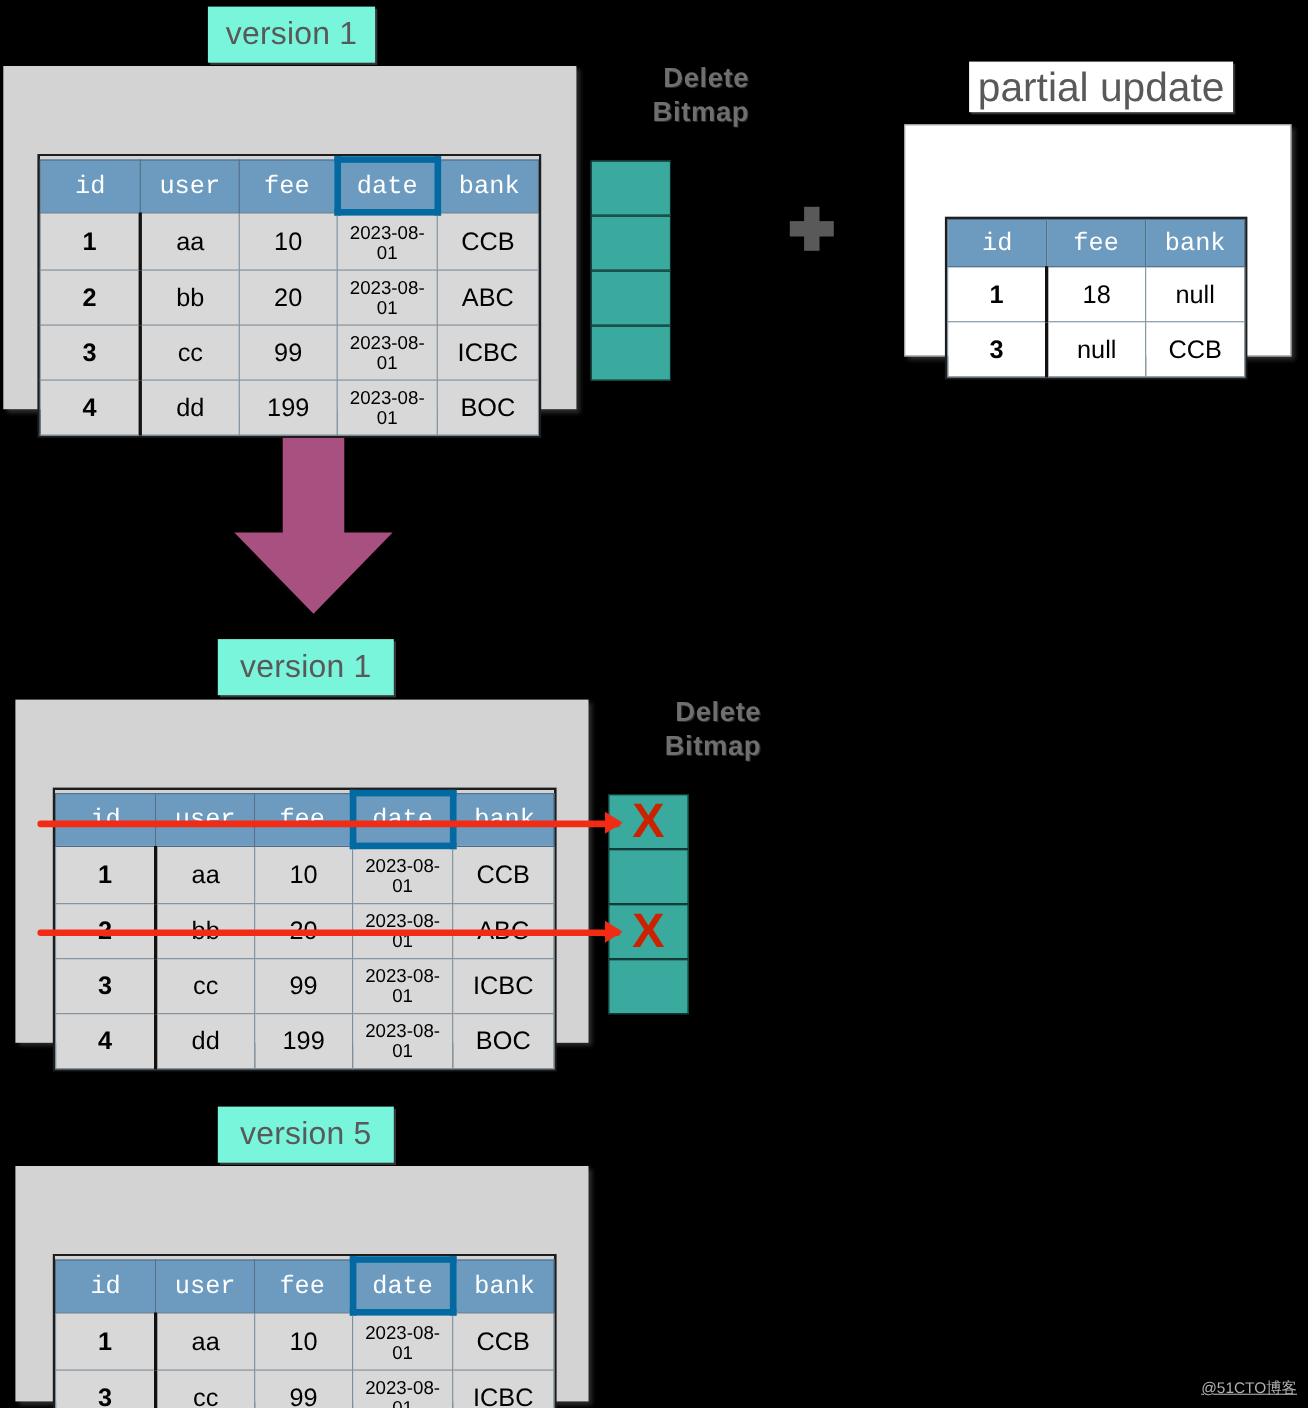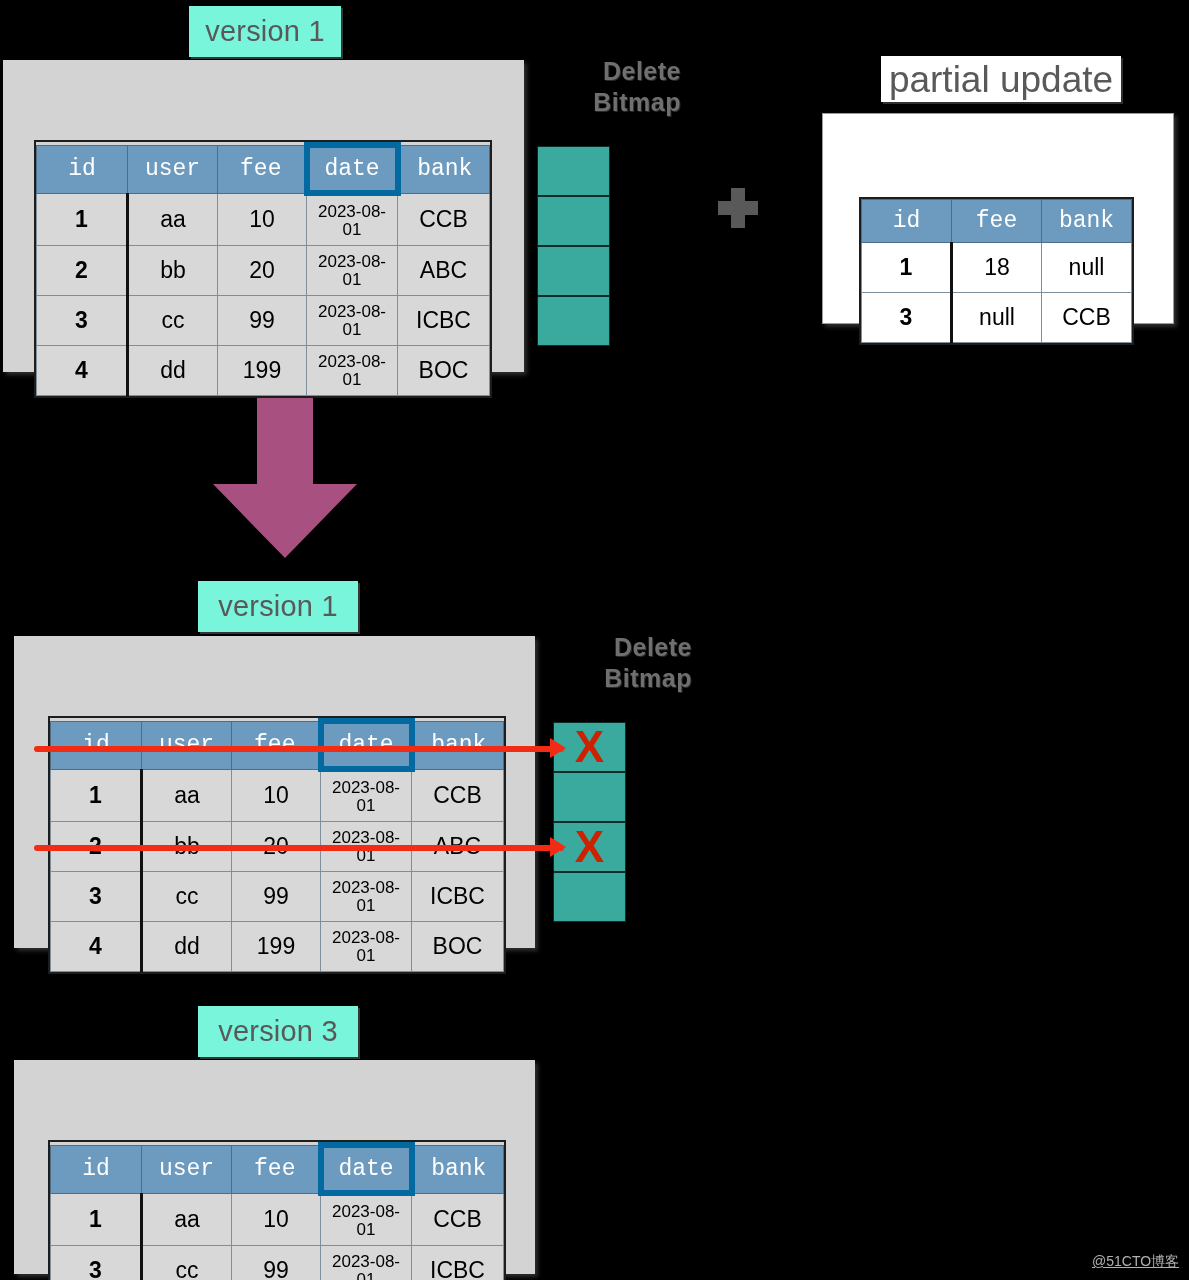--- a/index.html
+++ b/index.html
@@ -310,21 +310,21 @@
   <div class="strike" style="left:34px;top:744px;width:530px;">
     <div class="line"></div>
     <div class="head"></div>
   </div>
   <div class="strike" style="left:34px;top:843px;width:530px;">
     <div class="line"></div>
     <div class="head"></div>
   </div>
 
   <div class="vlabel" style="left:198px;top:1006px;width:160px;height:51px;">
-    <span>version 3</span>
+    <span>version 5</span>
   </div>
 
   <div class="panel" style="left:14px;top:1060px;width:521px;height:214px;">
     <table class="dt" style="left:36px;top:38px;width:453px;">
       <colgroup>
         <col style="width:91px">
           <col style="width:90px">
           <col style="width:89px">
         <col style="width:91px">
           <col style="width:92px">

